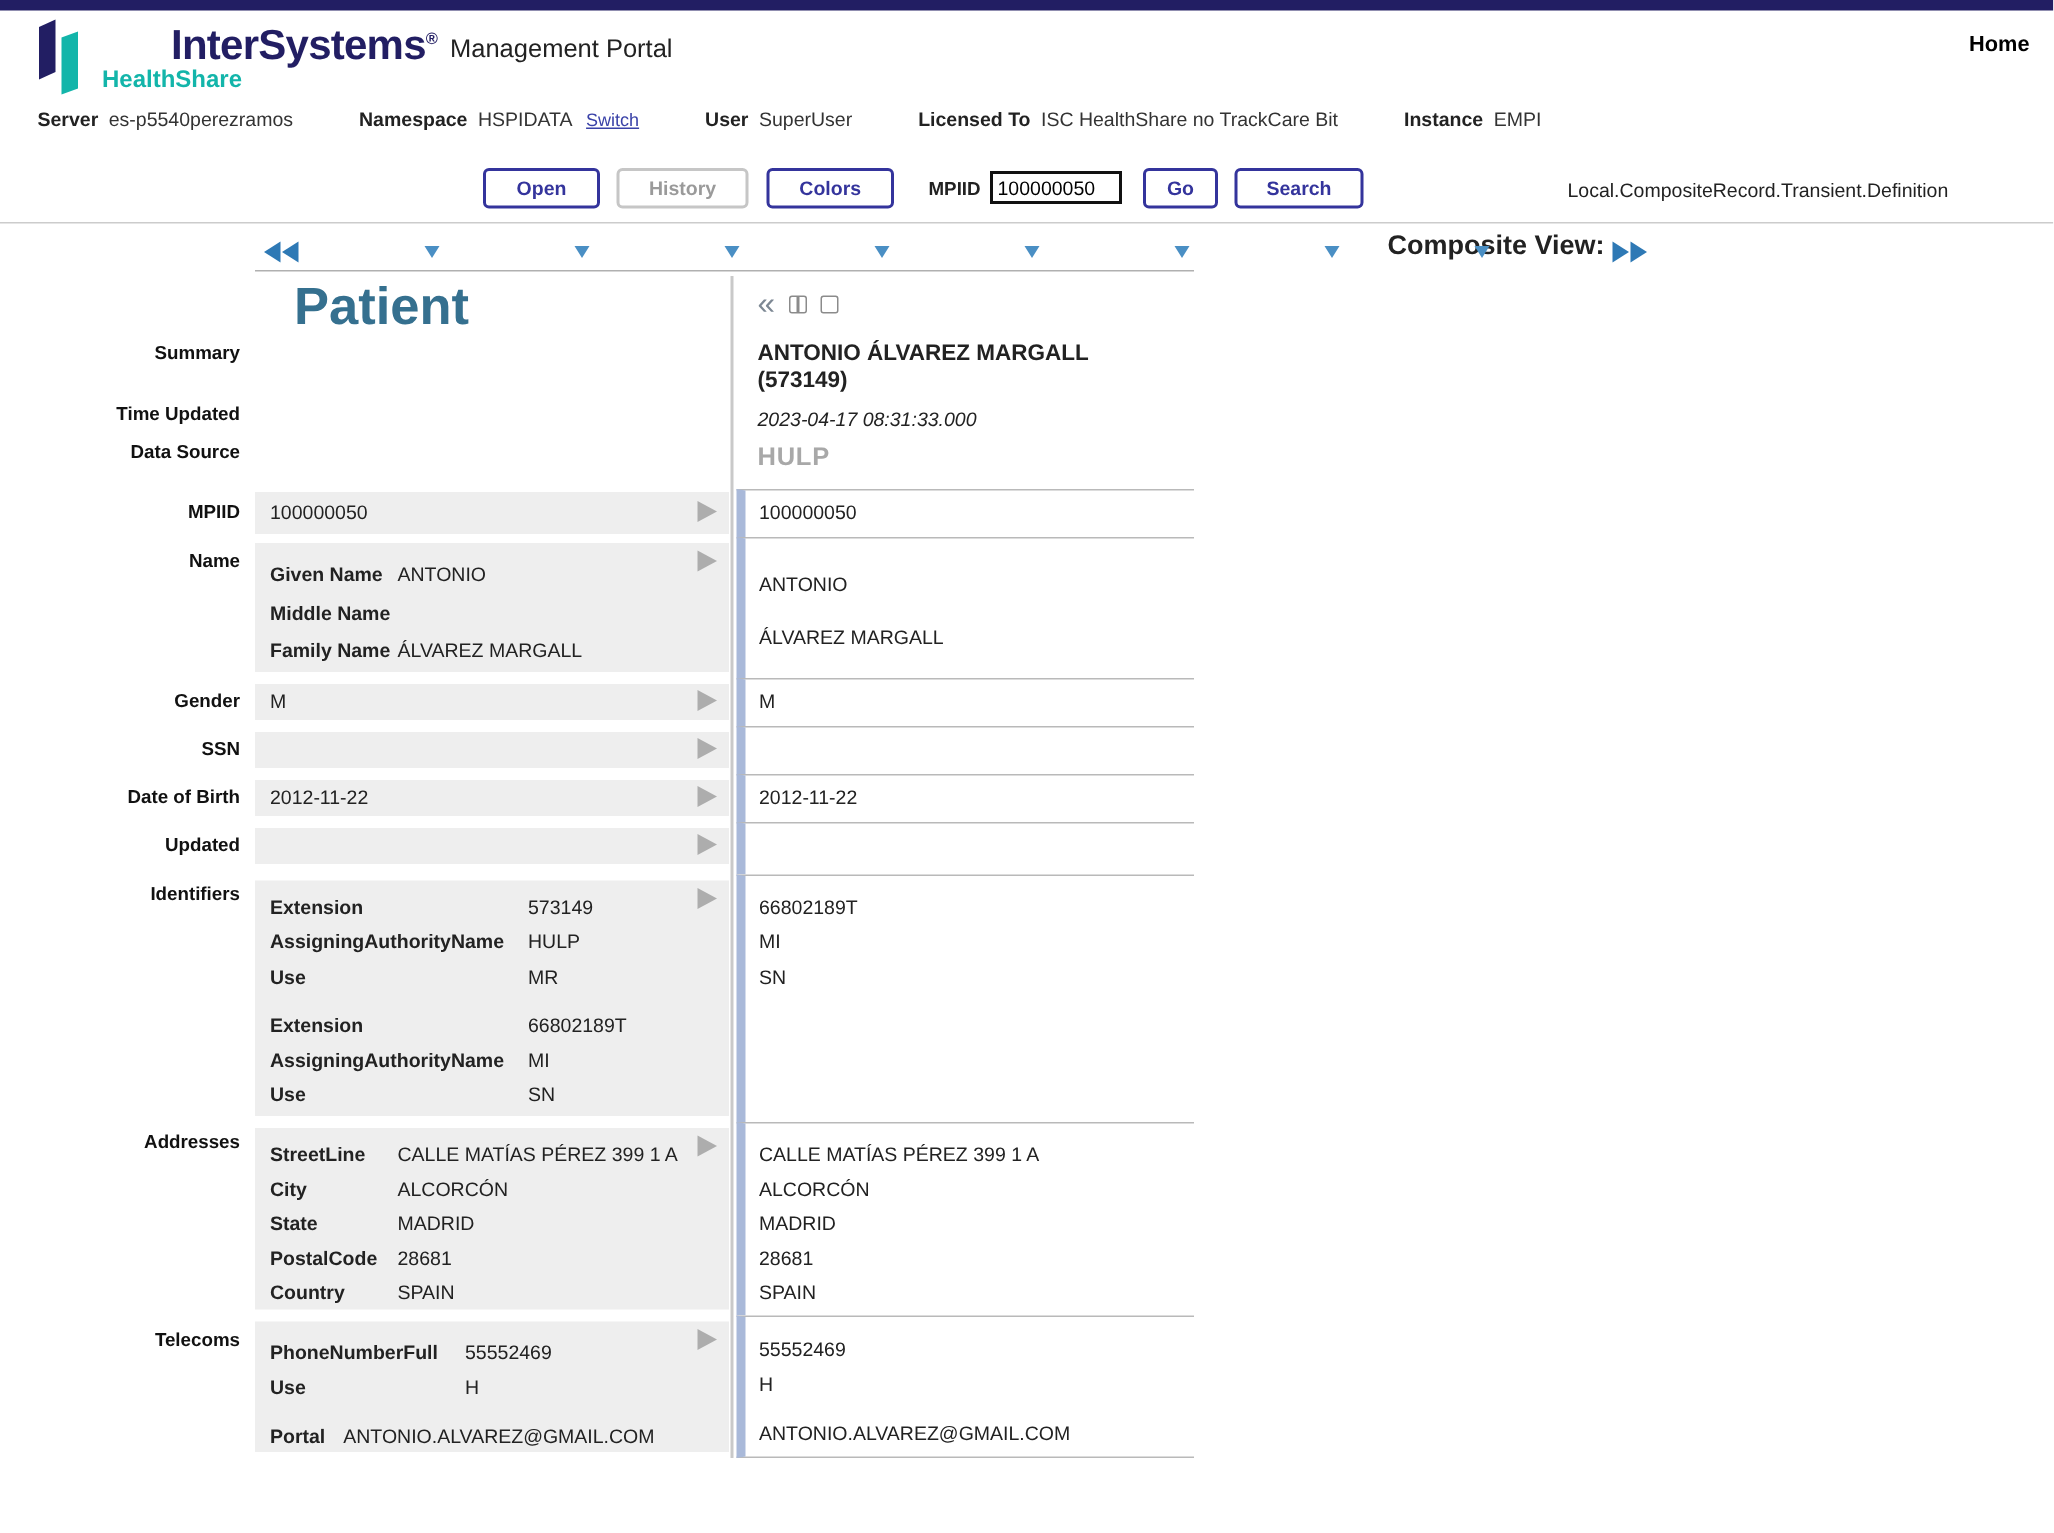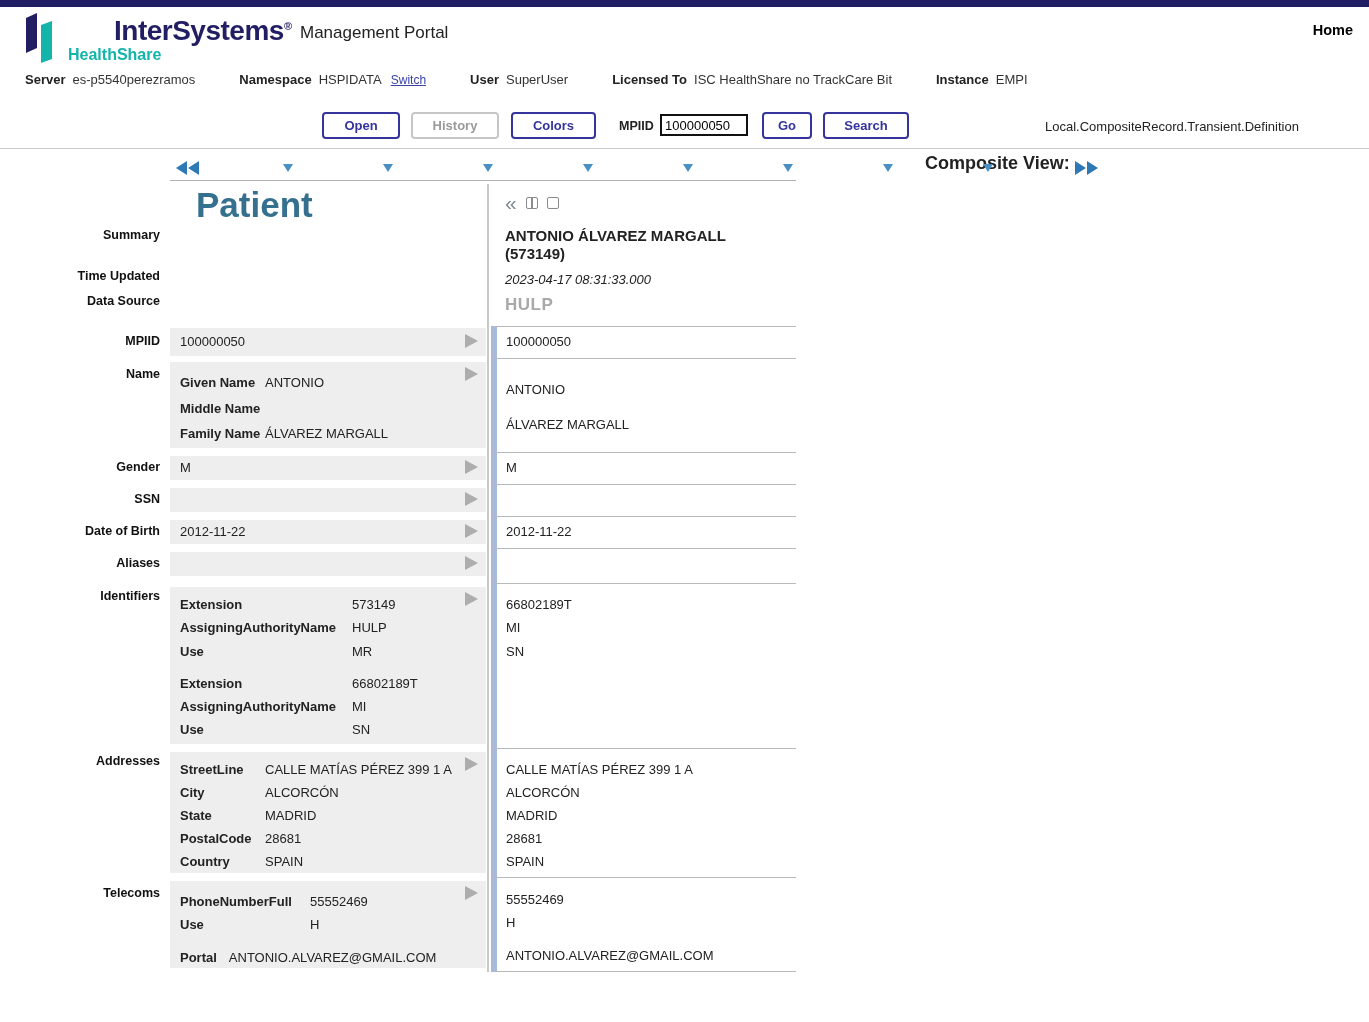--- a/index.html
+++ b/index.html
@@ -130,21 +130,21 @@
   <div class="v-divider"></div>
 
   <div class="fld-label" style="top:228px;">Summary</div>
   <div class="fld-label" style="top:269px;">Time Updated</div>
   <div class="fld-label" style="top:294px;">Data Source</div>
   <div class="fld-label" style="top:334px;">MPIID</div>
   <div class="fld-label" style="top:367px;">Name</div>
   <div class="fld-label" style="top:460px;">Gender</div>
   <div class="fld-label" style="top:492px;">SSN</div>
   <div class="fld-label" style="top:524px;">Date of Birth</div>
-  <div class="fld-label" style="top:556px;">Aliases</div>
+  <div class="fld-label" style="top:556px;">Updated</div>
   <div class="fld-label" style="top:589px;">Identifiers</div>
   <div class="fld-label" style="top:754px;">Addresses</div>
   <div class="fld-label" style="top:886px;">Telecoms</div>
 
   <div class="panel-title">Patient</div>
 
   <div class="summary-cell">
     <div class="sum-icons">
       <span class="chev">«</span>
       <span class="icon-box split"></span>

